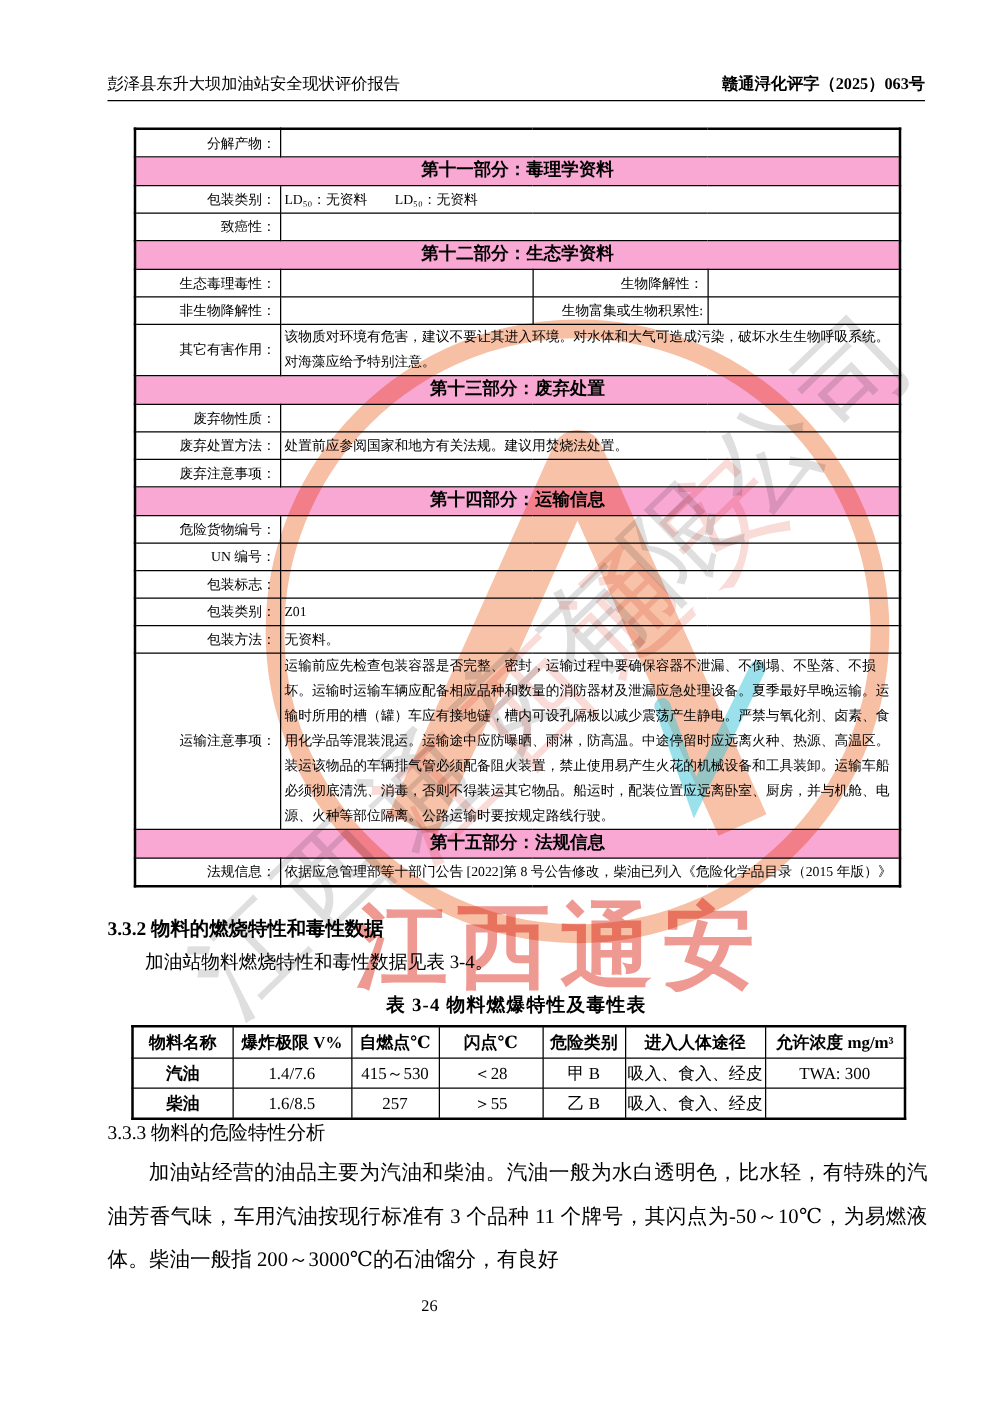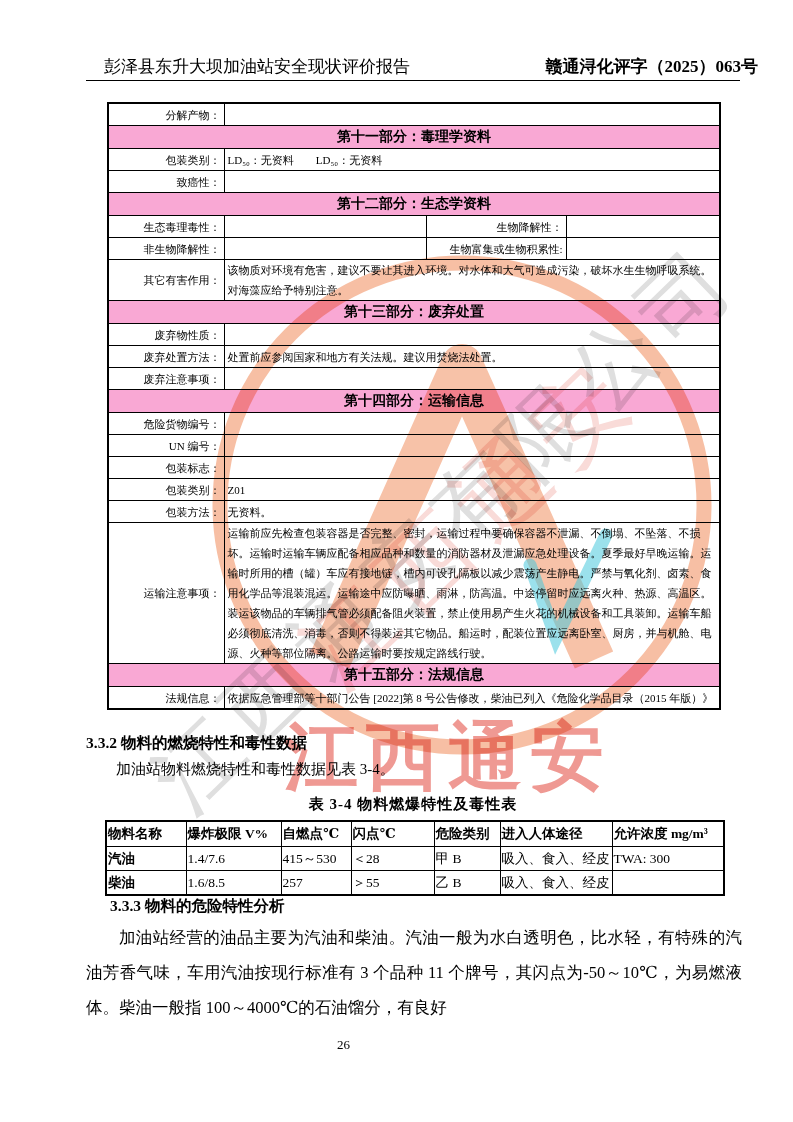--- a/index.html
+++ b/index.html
@@ -7,23 +7,23 @@
     position:relative;
     width:793px;height:1122px;
     margin:0 auto;
     background:#ffffff;
     font-family:"Liberation Serif","DejaVu Serif",serif;
     color:#000;
     overflow:hidden;
   }
   
   .hdr{
-    position:absolute;left:104px;top:58px;width:654px;
+    position:absolute;left:86px;top:58px;width:654px;
     display:flex;justify-content:space-between;align-items:flex-end;
-    font-size:17px;line-height:18px;
+    font-size:13px;line-height:18px;
   }
   .hdr .right{font-weight:bold;padding-left:46px;}
   .hdr-rule{
     position:absolute;left:86px;top:80px;width:654px;height:0;
     border-top:1.5px solid #000;
   }
   
   table.msds{
     position:absolute;left:107px;top:102px;width:612px;
     border-collapse:collapse;table-layout:fixed;
@@ -49,28 +49,28 @@
   .h332{position:absolute;left:86px;top:733px;font-size:15.5px;font-weight:bold;}
   .p332{position:absolute;left:86px;top:760px;width:654px;font-size:15px;text-indent:2em;}
   .cap34{position:absolute;left:86px;top:795px;width:654px;text-align:center;
          font-size:15px;font-weight:bold;letter-spacing:1px;}
   table.t34{
     position:absolute;left:105px;top:820px;width:618px;
     border-collapse:collapse;table-layout:fixed;
     border:2px solid #000;
   }
   table.t34 th,table.t34 td{
-    border:1px solid #000;text-align:left;
+    border:1px solid #000;text-align:center;
     font-size:13.5px;line-height:18px;padding:2px 1px;
     overflow:hidden;white-space:nowrap;
   }
   table.t34 th{font-weight:bold;height:20px;}
   table.t34 td{height:19px;}
   table.t34 td.matname{font-weight:bold;}
-  .h333{position:absolute;left:86px;top:896px;font-size:15.5px;font-weight:bold;margin-left:24px;}
+  .h333{position:absolute;left:86px;top:896px;font-size:15.5px;font-weight:normal;}
   .p333{
     position:absolute;left:86px;top:920px;width:656px;
     font-size:16.5px;line-height:35px;text-indent:2em;
     text-align:justify;
   }
   .pageno{position:absolute;left:0;top:1037px;width:687px;text-align:center;font-size:13px;}
   
   .wm{position:absolute;pointer-events:none;mix-blend-mode:multiply;}
   .wm-gray{
     left:-60px;top:470px;width:1010px;text-align:center;
@@ -238,21 +238,21 @@
           <td>257</td>
           <td>＞55</td>
           <td>乙 B</td>
           <td>吸入、食入、经皮</td>
           <td></td>
         </tr>
       </tbody>
   </table>
 
   <div class="h333">3.3.3 物料的危险特性分析</div>
-  <div class="p333">加油站经营的油品主要为汽油和柴油。汽油一般为水白透明色，比水轻，有特殊的汽油芳香气味，车用汽油按现行标准有 3 个品种 11 个牌号，其闪点为-50～10℃，为易燃液体。柴油一般指 100～4000℃的石油馏分，有良好</div>
+  <div class="p333">加油站经营的油品主要为汽油和柴油。汽油一般为水白透明色，比水轻，有特殊的汽油芳香气味，车用汽油按现行标准有 3 个品种 11 个牌号，其闪点为-50～10℃，为易燃液体。柴油一般指 200～3000℃的石油馏分，有良好</div>
 
   <div class="pageno">26</div>
 
   <svg class="wm wm-logo" width="560" height="560" viewBox="0 0 560 560">
     <circle cx="280" cy="275" r="242" fill="none" stroke="#ef7f4a" stroke-width="15" opacity="0.5"></circle>
     <path d="M148 430 L280 135 L412 430" fill="none" stroke="#ef7f4a" stroke-width="42" stroke-linejoin="round" opacity="0.48"></path>
     <polyline points="348,335 374,408 424,305" fill="none" stroke="#49c8dc" stroke-width="13" stroke-linecap="round" opacity="0.55"></polyline>
   </svg>
   <div class="wm wm-gray">江西通安有限公司</div>
   <div class="wm wm-red-diag">江西通安</div>

